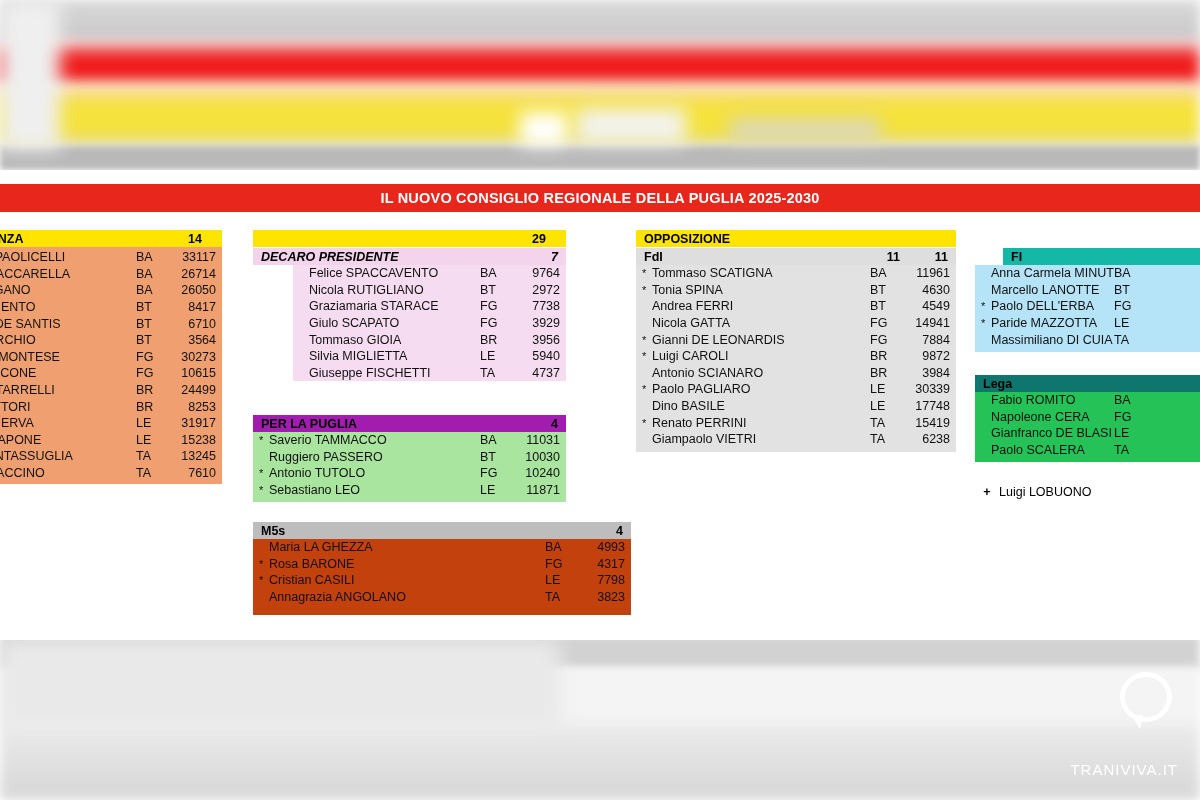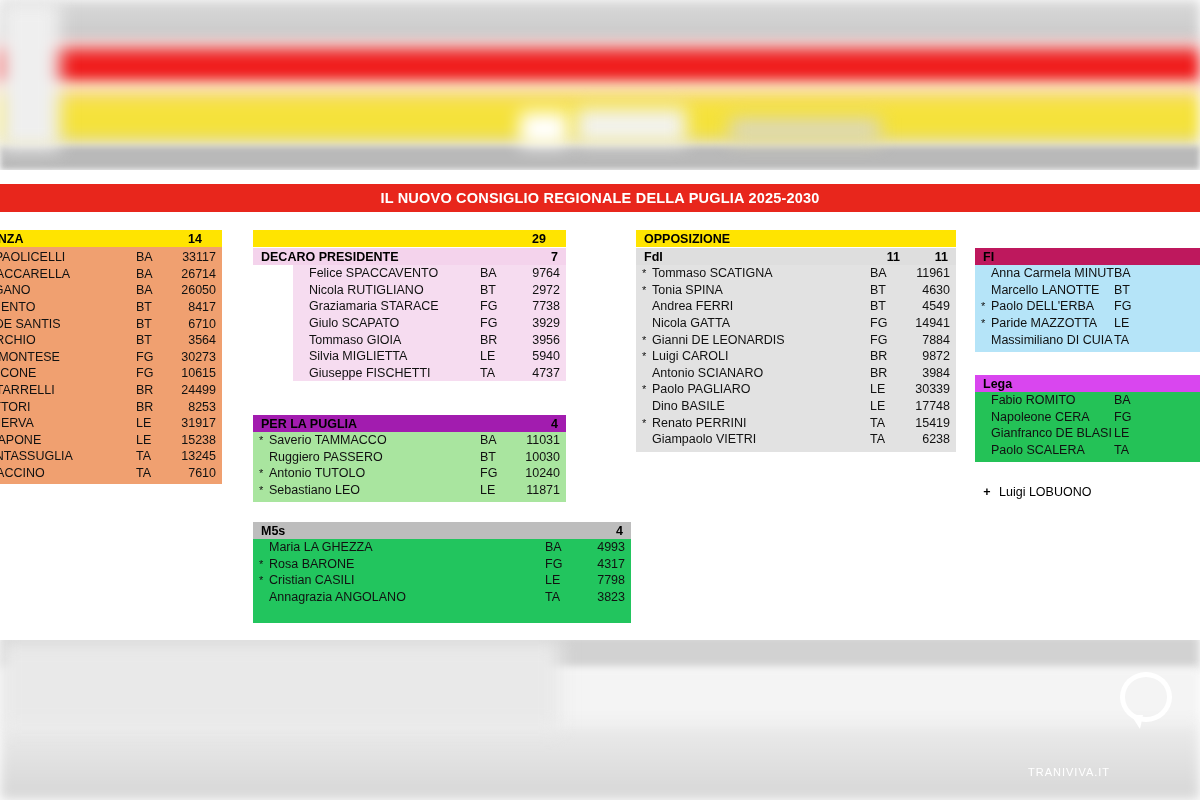--- a/index.html
+++ b/index.html
@@ -56,59 +56,59 @@
   }
   .blk .blk-title .cnt{margin-left:auto;}
 
   
   #left-col{left:-38px;top:230px;width:260px;}
   #left-col .hdr{width:260px;}
   #left-col .rows{background:#f0a070;width:260px;padding-top:2px;padding-bottom:3px;}
 
   
   #decaro{left:253px;top:248px;width:313px;}
-  #decaro .blk-title{background:#f4d3ec;}
+  #decaro .blk-title{background:#f4d3ec;font-style:italic;}
   #decaro .rows{background:#f6dcf0;padding-bottom:0;margin-left:40px;}
 
   #perlapuglia{left:253px;top:415px;width:313px;}
   #perlapuglia .blk-title{background:#a21caf;}
   #perlapuglia .rows{background:#a9e59f;padding-bottom:4px;}
 
   #m5s{left:253px;top:522px;width:378px;}
   #m5s .blk-title{background:#bdbdbd;}
-  #m5s .rows{background:#22c55e;padding-bottom:18px;}
+  #m5s .rows{background:#c2410c;padding-bottom:10px;}
 
   
   #opp-hdr{left:636px;top:230px;width:320px;}
   #fdi{left:636px;top:248px;width:320px;}
   #fdi .blk-title{background:#dedede;}
   #fdi .rows{background:#e2e2e2;padding-bottom:4px;}
 
   #fi{left:975px;top:248px;width:225px;}
-  #fi .blk-title{background:#be185d;}
+  #fi .blk-title{background:#14b8a6;margin-left:28px;}
   #fi .rows{background:#b5e4f8;padding-bottom:4px;}
 
   #lega{left:975px;top:375px;width:225px;}
-  #lega .blk-title{background:#d946ef;}
+  #lega .blk-title{background:#0f766e;}
   #lega .rows{background:#24c257;padding-bottom:4px;}
 
   #lobuono{position:absolute;left:975px;top:485px;width:225px;display:flex;align-items:center;font-size:12.5px;}
   #lobuono .plus{width:24px;text-align:center;font-weight:bold;}
 
   
   .wm{position:absolute;right:22px;bottom:18px;width:150px;height:110px;}
   .wm-text{
     position:absolute;left:0;bottom:22px;width:150px;text-align:center;
     font-size:58px;font-weight:bold;color:#ffffff;letter-spacing:-2px;
     text-shadow:0 0 3px rgba(0,0,0,.25);
     font-family:"Liberation Sans", sans-serif;
   }
   .wm-sub{
-    position:absolute;left:0;bottom:4px;width:150px;text-align:left;
-    font-size:11px;color:#ffffff;letter-spacing:1px;
+    position:absolute;left:0;bottom:4px;width:150px;text-align:right;
+    font-size:15px;color:#ffffff;letter-spacing:1px;
   }
   .wm-bubble{
     position:absolute;right:6px;top:0;width:42px;height:40px;
     border:5px solid #ffffff;border-radius:50%;
   }
   .wm-bubble:after{
     content:"";position:absolute;left:6px;bottom:-12px;
     width:0;height:0;border-left:9px solid transparent;border-right:3px solid transparent;border-top:14px solid #ffffff;
   }
 </style>

